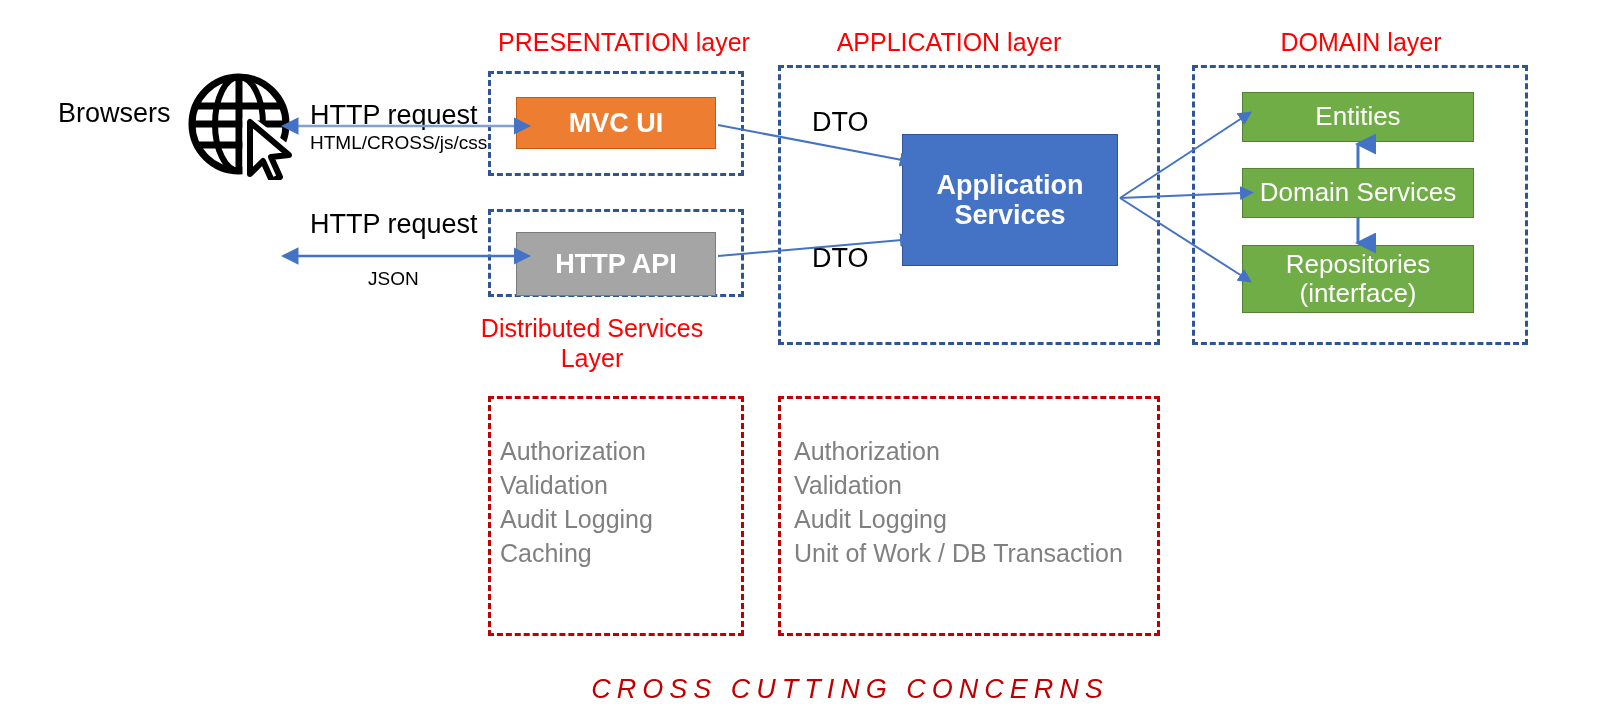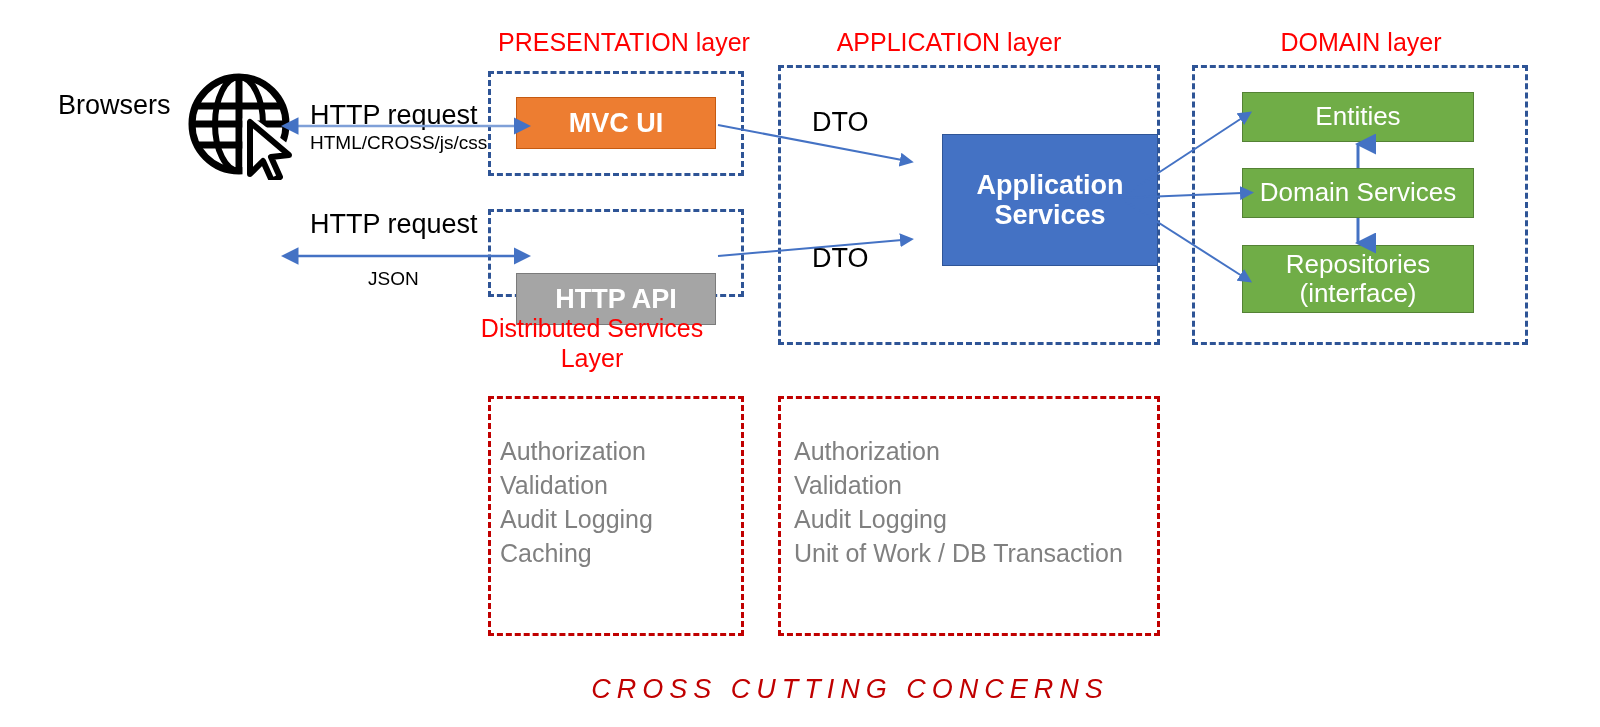--- a/index.html
+++ b/index.html
@@ -143,21 +143,21 @@
   <div class="abs layer-title" style="left:1238px; top:28px; width:246px;">DOMAIN layer</div>
 
   <div class="abs dash-blue" style="left:488px; top:71px; width:256px; height:105px;"></div>
 
   <div class="abs dash-blue" style="left:488px; top:209px; width:256px; height:88px;"></div>
 
   <div class="abs dash-blue" style="left:778px; top:65px; width:382px; height:280px;"></div>
 
   <div class="abs dash-blue" style="left:1192px; top:65px; width:336px; height:280px;"></div>
 
-  <div class="abs lbl" style="left:58px; top:90px;">Browsers</div>
+  <div class="abs lbl" style="left:58px; top:98px;">Browsers</div>
 
   <div class="abs" style="left:186px; top:68px; width:110px; height:112px;">
     <svg class="icon-svg" width="110" height="112" viewBox="0 0 110 112">
 
       <circle cx="53" cy="56" r="47" fill="none" stroke="#000" stroke-width="7"></circle>
 
       <line x1="53" y1="9" x2="53" y2="103" stroke="#000" stroke-width="7"></line>
 
       <ellipse cx="53" cy="56" rx="24" ry="47" fill="none" stroke="#000" stroke-width="6"></ellipse>
 
@@ -179,23 +179,23 @@
   <div class="abs lbl" style="left:310px; top:209px;">HTTP request</div>
 
   <div class="abs lbl-sm" style="left:368px; top:268px;">JSON</div>
 
   <div class="abs lbl" style="left:812px; top:107px;">DTO</div>
 
   <div class="abs lbl" style="left:812px; top:243px;">DTO</div>
 
   <div class="abs box box-orange" style="left:516px; top:97px; width:200px; height:52px;">MVC UI</div>
 
-  <div class="abs box box-gray" style="left:516px; top:232px; width:200px; height:52px;margin-top:41px;">HTTP API</div>
-
-  <div class="abs box box-blue" style="left:902px; top:134px; width:216px; height:132px; flex-direction:column;margin-left:40px;">
+  <div class="abs box box-gray" style="left:516px; top:232px; width:200px; height:64px;">HTTP API</div>
+
+  <div class="abs box box-blue" style="left:902px; top:134px; width:216px; height:132px; flex-direction:column;">
     <span>Application</span>
     <span>Services</span>
   </div>
 
   <div class="abs box box-green" style="left:1242px; top:92px; width:232px; height:50px;">Entities</div>
 
   <div class="abs box box-green" style="left:1242px; top:168px; width:232px; height:50px;">Domain Services</div>
 
   <div class="abs box box-green" style="left:1242px; top:245px; width:232px; height:68px; flex-direction:column;">
     <span>Repositories</span>

